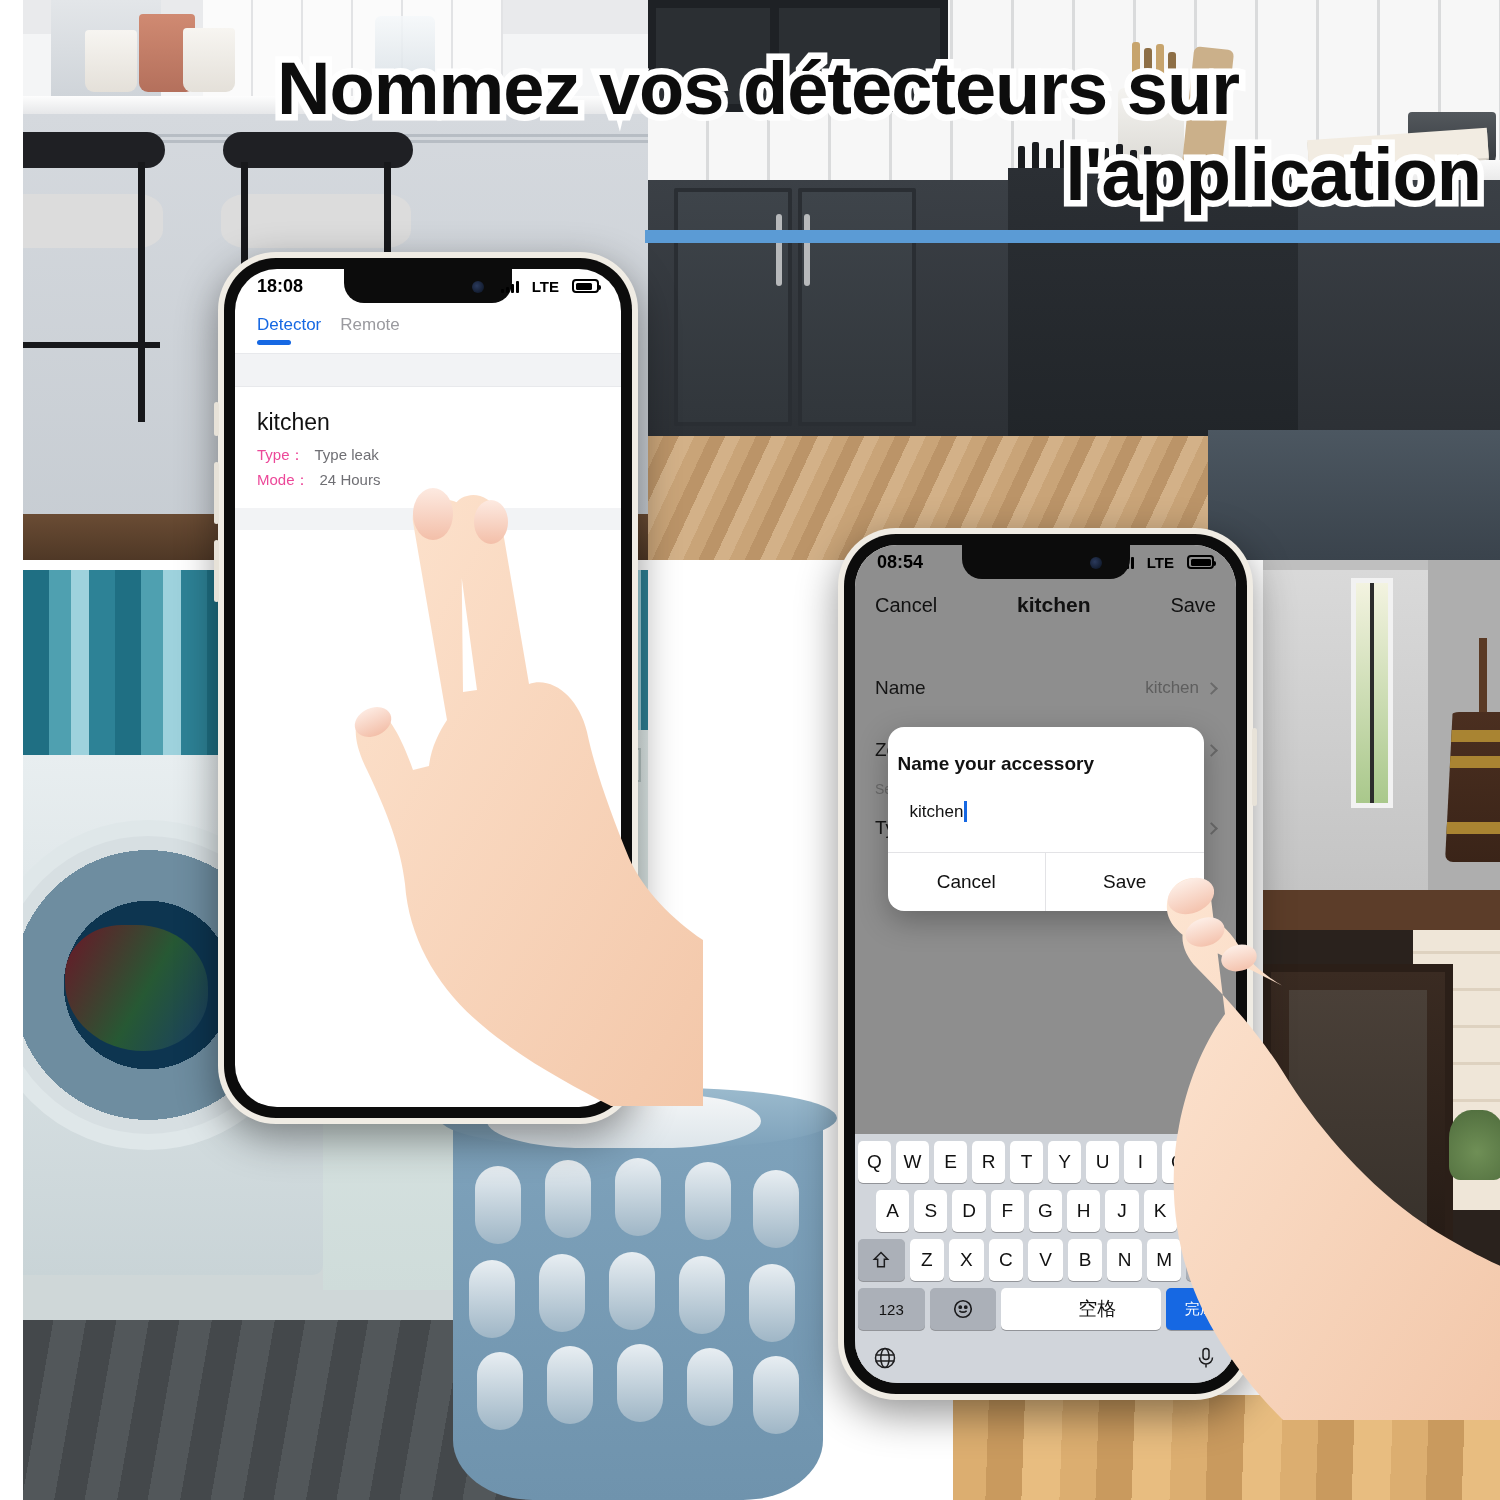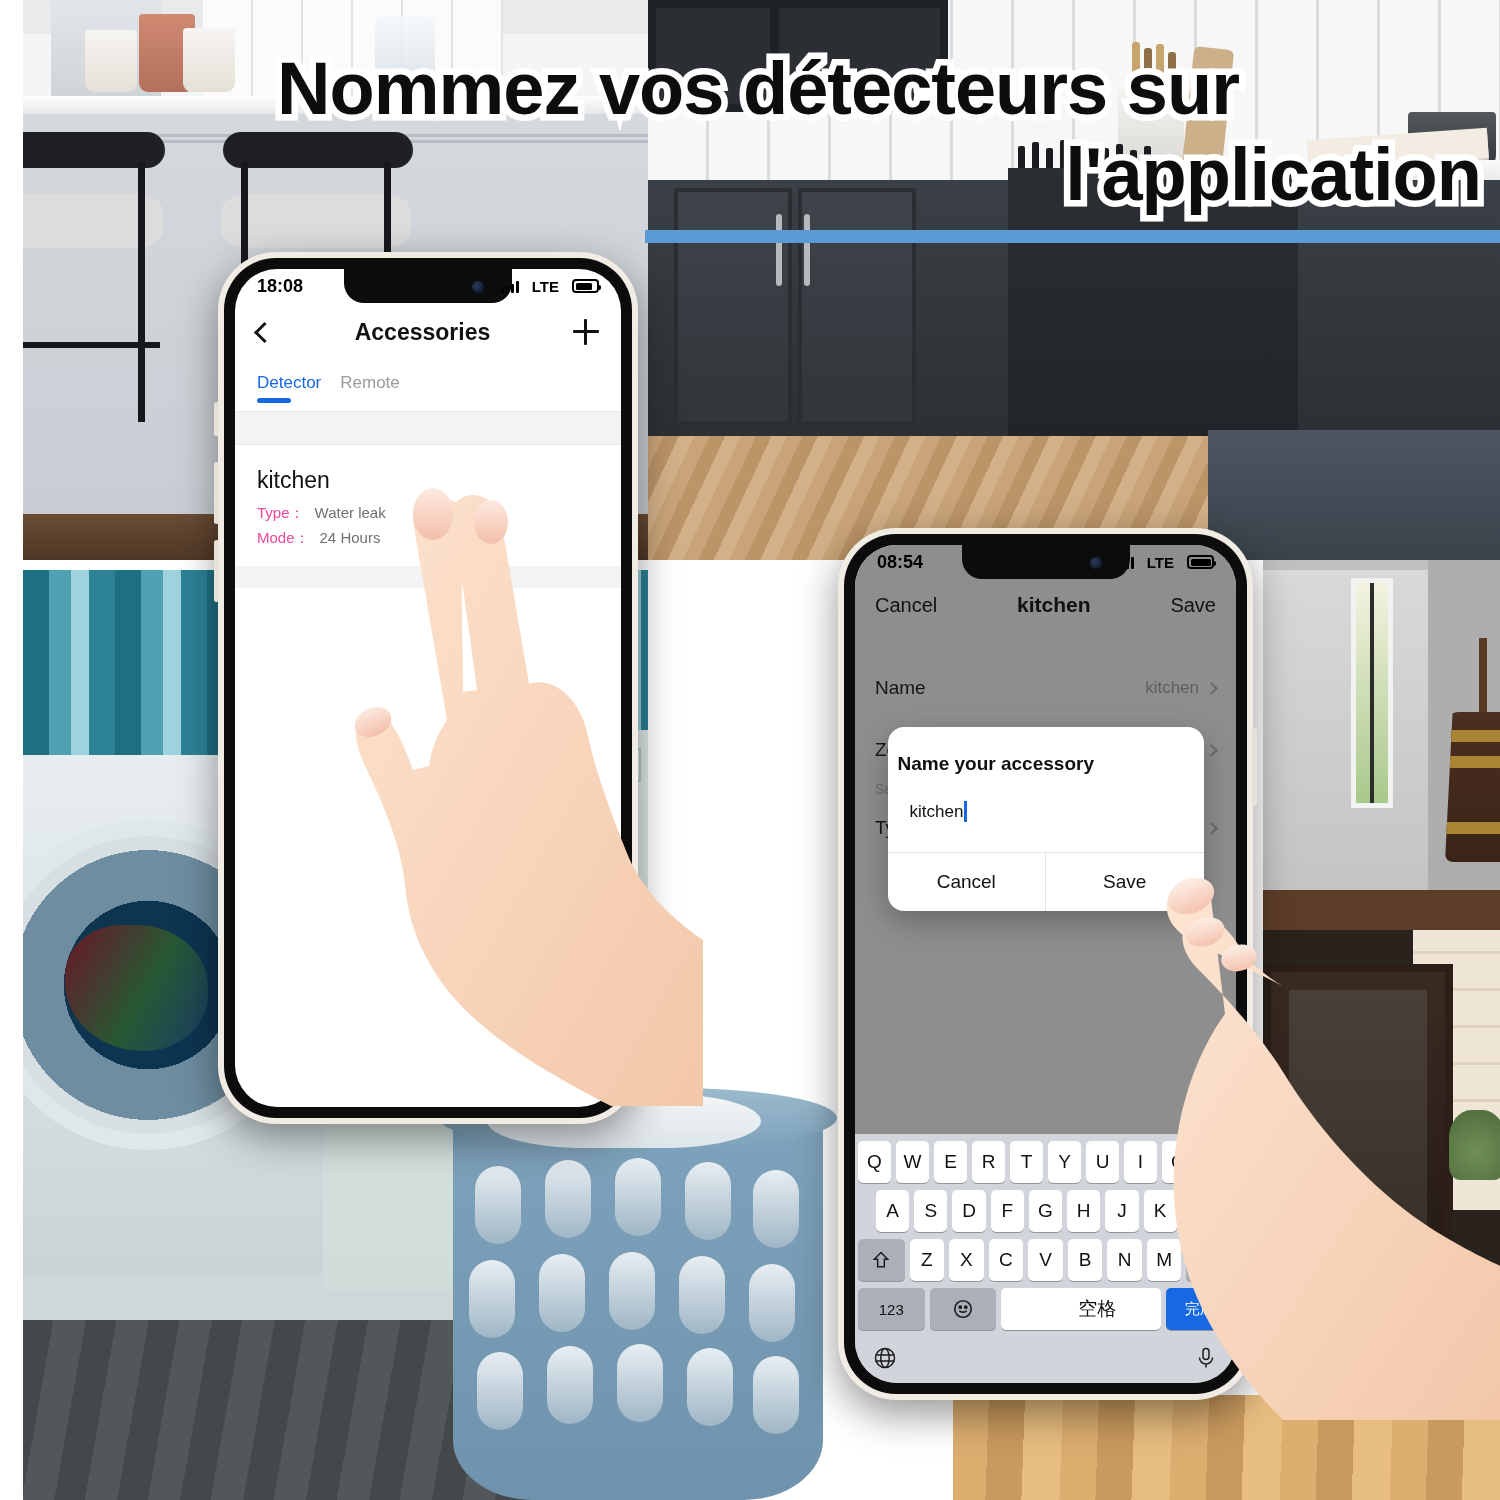--- a/index.html
+++ b/index.html
@@ -393,37 +393,32 @@
                 <i style="height:9px"></i>
                 <i style="height:12px"></i>
             </div>
             <div style="font-size:15px">LTE</div>
             <div class="batt">
                 <i style="width:82%"></i>
               </div>
           </div>
         </div>
 
-        <div class="navbar">
-          <div class="chev-back"></div>
-          <div class="navtitle">Accessories</div>
-          <div class="plus"></div>
-        </div>
 
         <div class="tabs">
           <div class="tab active">Detector</div>
           <div class="tab">Remote</div>
         </div>
 
         <div class="listsep"></div>
 
         <div class="dev-card">
           <div class="dev-name">kitchen</div>
           <div class="dev-row">
-            <b>Type：</b><span>Water leak</span>
+            <b>Type：</b><span>Type leak</span>
           </div>
           <div class="dev-row">
             <b>Mode：</b><span>24 Hours</span>
           </div>
         </div>
         <div class="dev-strip"></div>
       </div>
     </div>
   </div>
 

